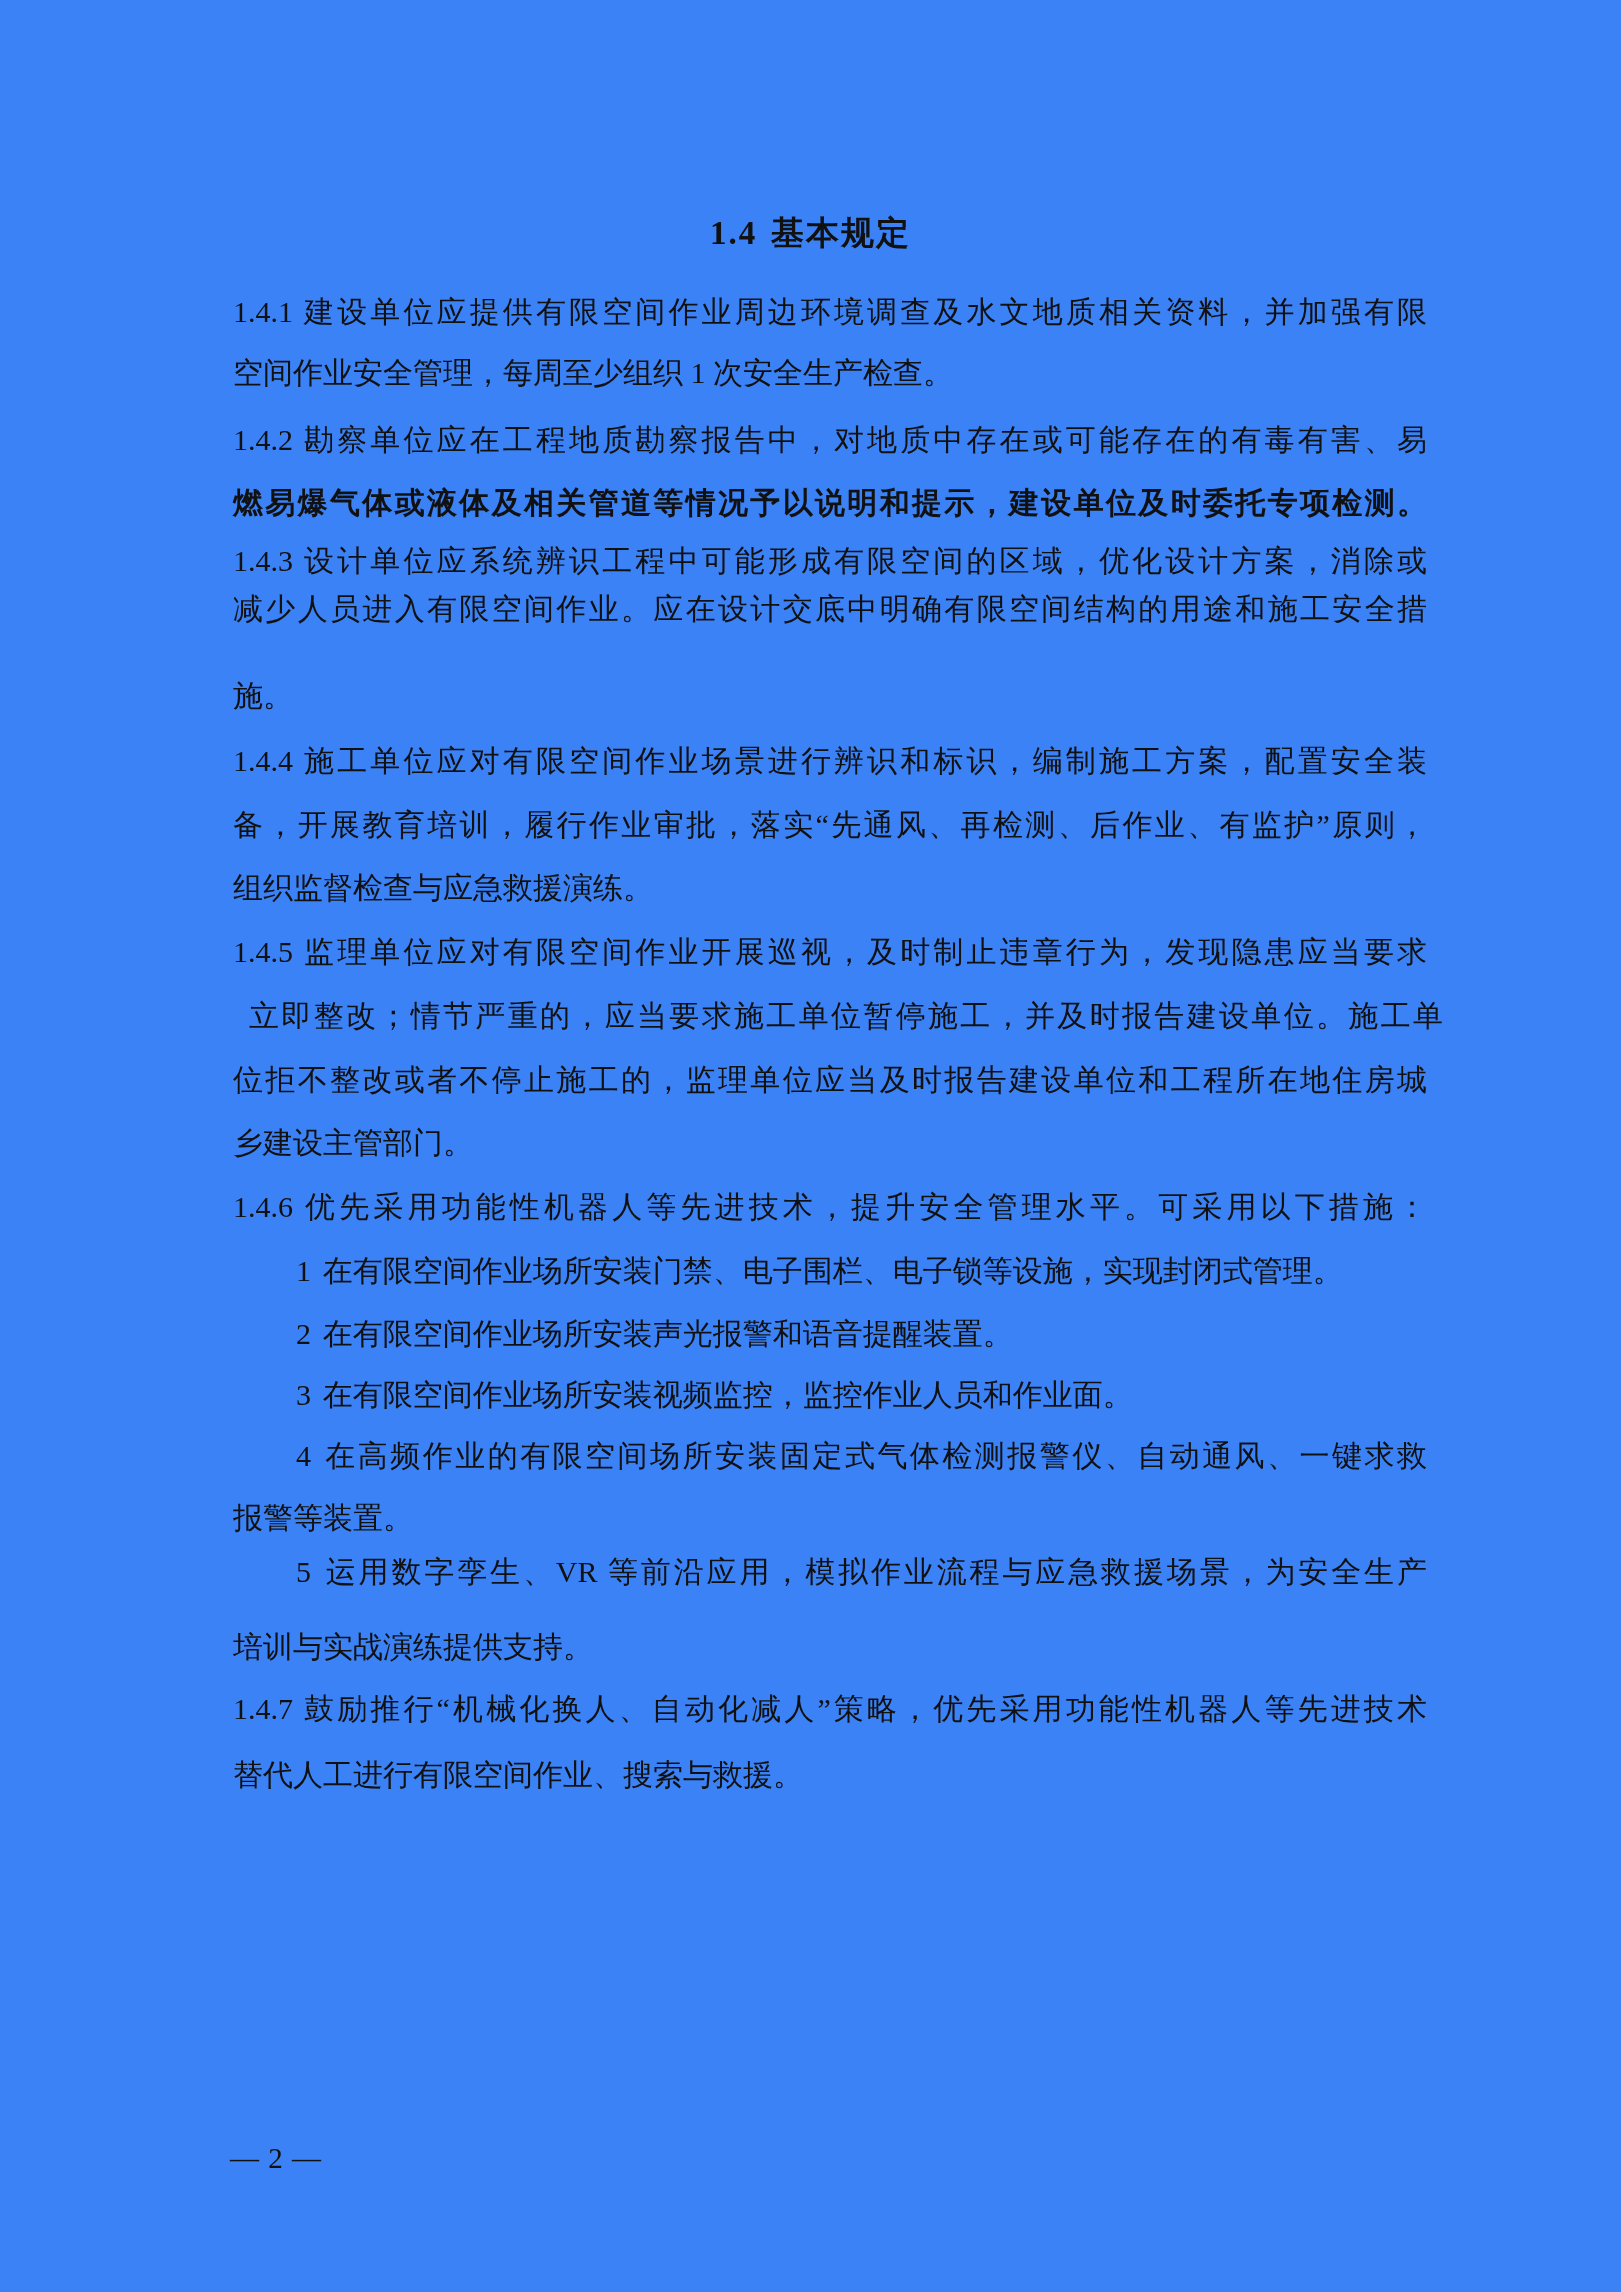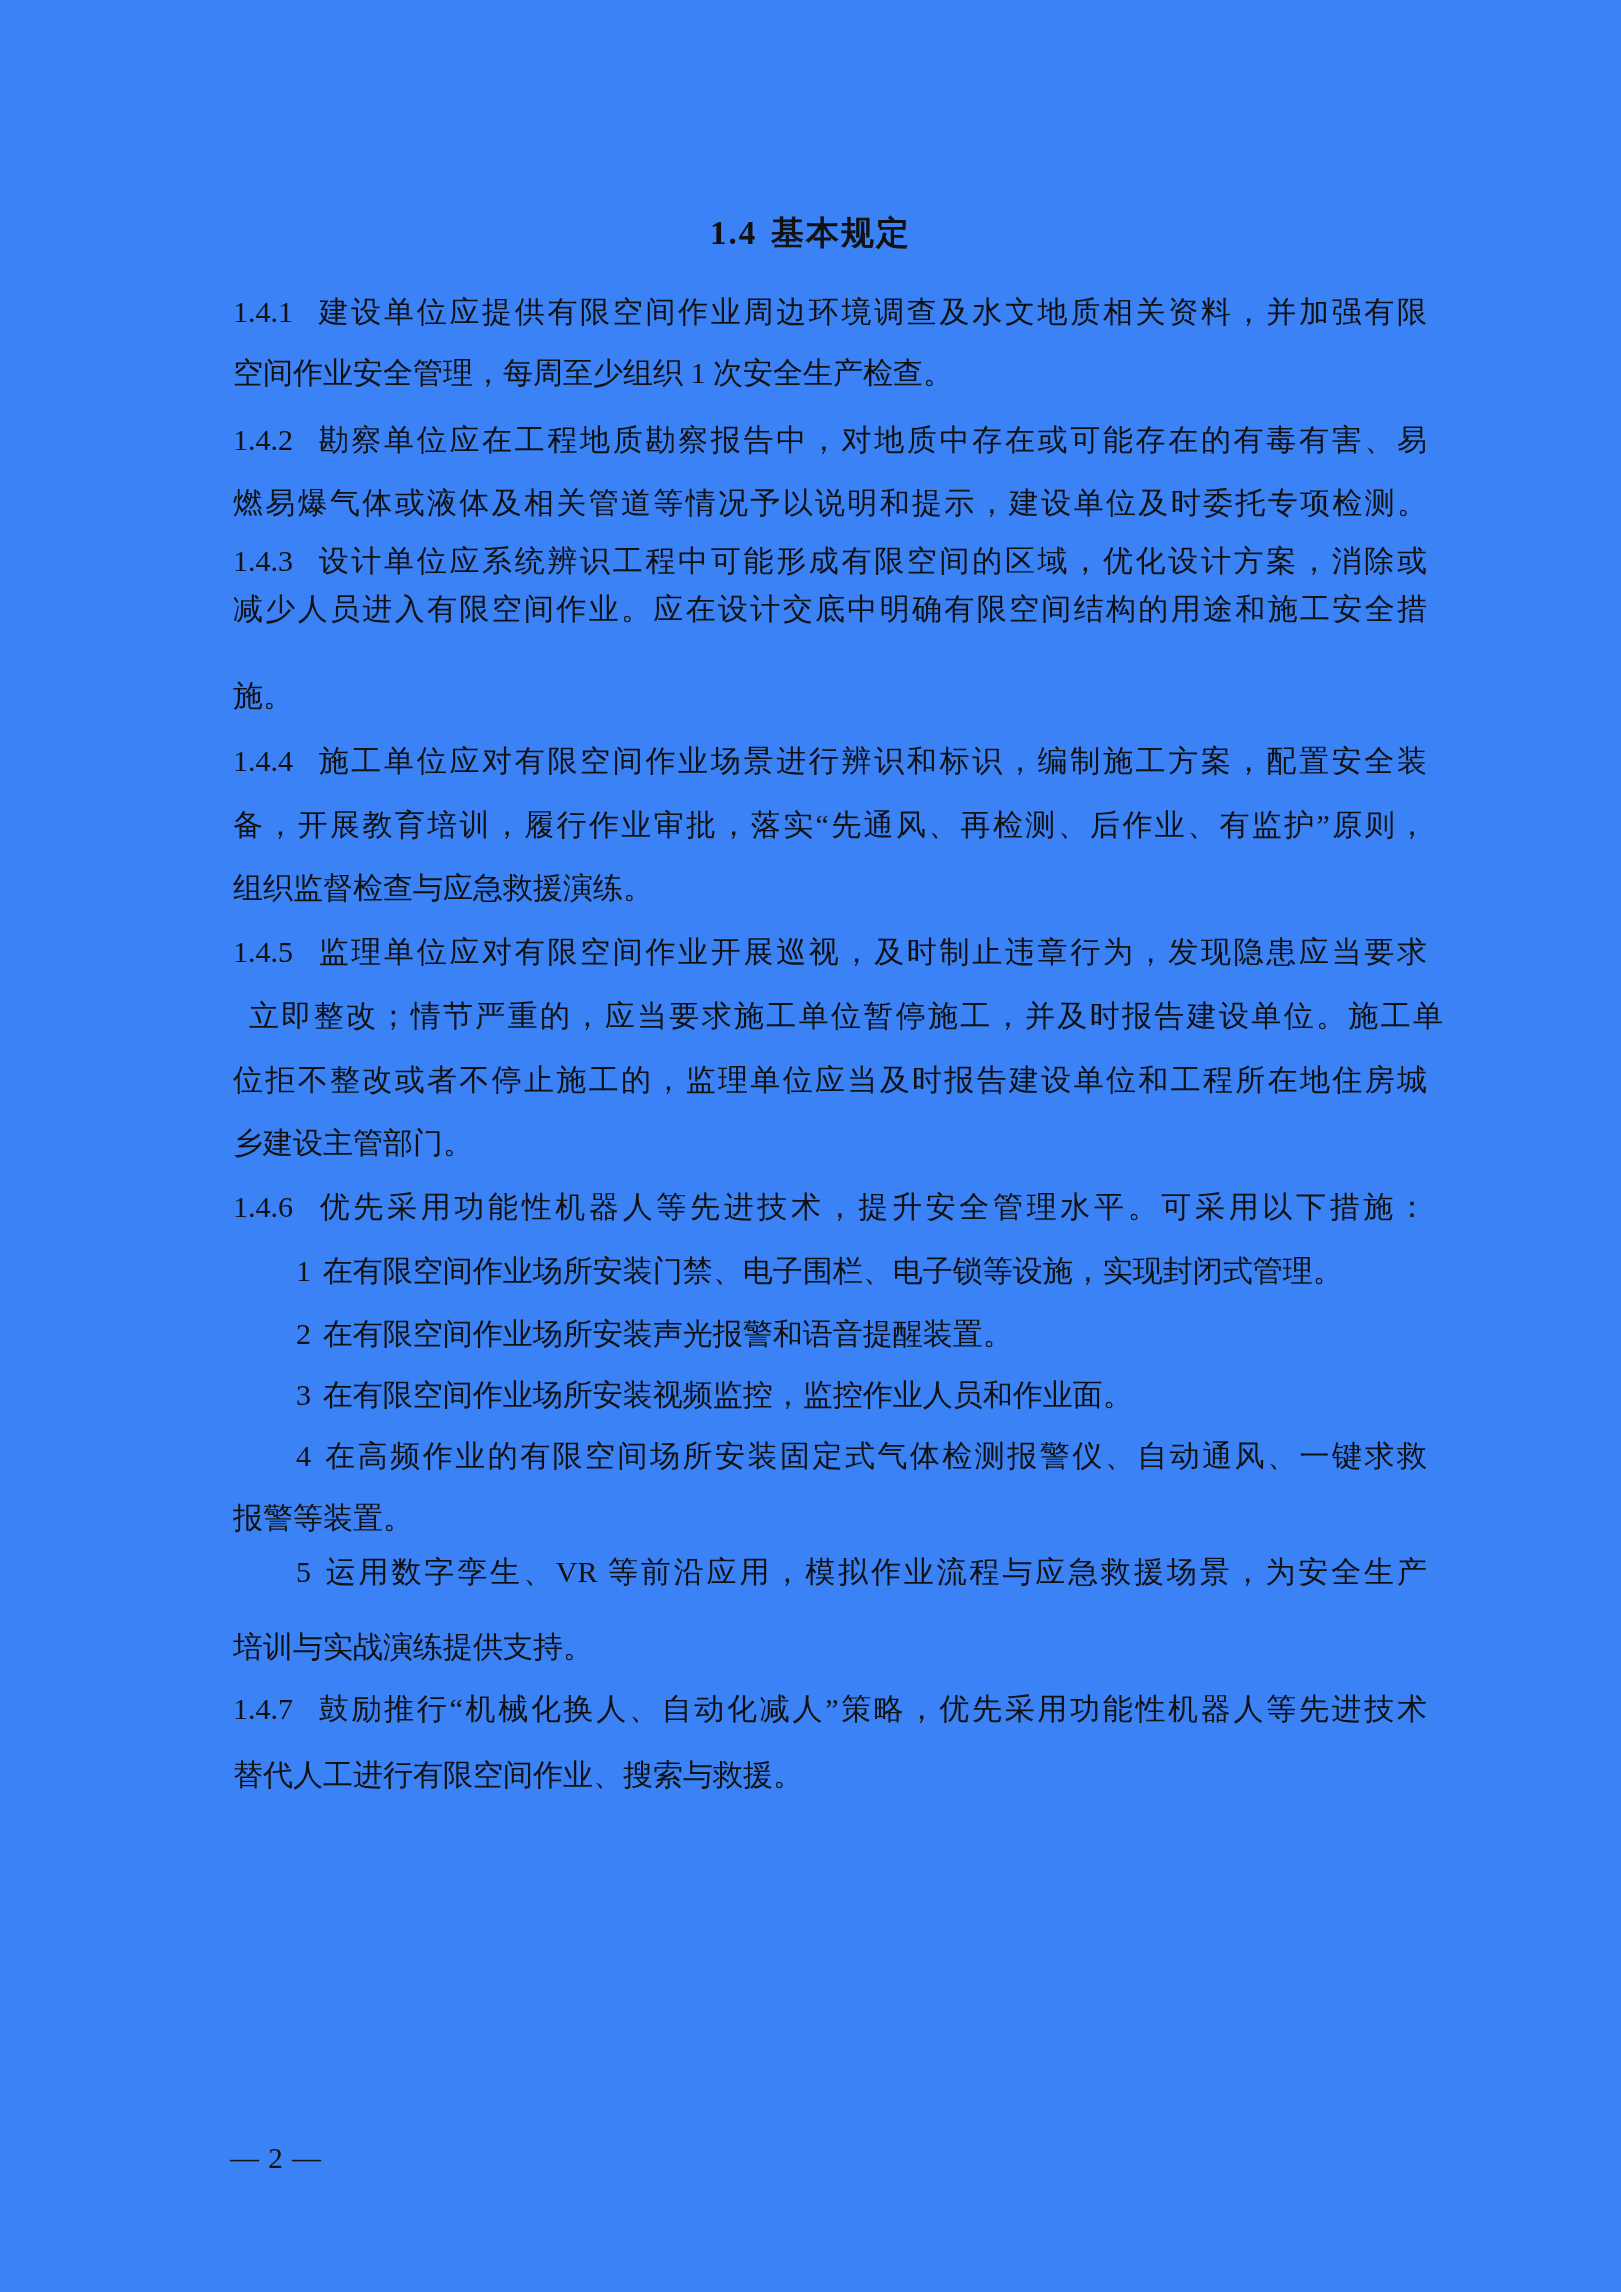--- a/index.html
+++ b/index.html
@@ -48,21 +48,21 @@
       text-align: justify;
       text-align-last: justify;
       white-space: normal;
     }
     .line.indent {
       left: 296px;
       width: 1131px;
     }
     .clause-num {
       display: inline-block;
-      margin-right: 23px;
+      margin-right: 8px;
     }
     .item-num {
       display: inline-block;
       margin-right: 11.8px;
     }
     .footer {
       position: absolute;
       left: 230px;
       top: 2137px;
       font-size: 29px;
@@ -76,21 +76,21 @@
 <div class="page">
 
   <div class="heading">
     <span class="num">1.4</span><span>基本规定</span>
   </div>
 
   <div class="line justify" style="top:288px;"><span class="clause-num">1.4.1</span><span>建设单位应提供有限空间作业周边环境调查及水文地质相关资料，并加强有限</span></div>
   <div class="line" style="top:349px;">空间作业安全管理，每周至少组织 1 次安全生产检查。</div>
 
   <div class="line justify" style="top:416px;"><span class="clause-num">1.4.2</span><span>勘察单位应在工程地质勘察报告中，对地质中存在或可能存在的有毒有害、易</span></div>
-  <div class="line justify" style="top:479px;">燃易爆气体或液体及相关管道等情况予以说明和提示，建设单位及时委托专项检测。</div>
+  <div class="line justify" style="top:479px;font-weight:bold;">燃易爆气体或液体及相关管道等情况予以说明和提示，建设单位及时委托专项检测。</div>
 
   <div class="line justify" style="top:537px;"><span class="clause-num">1.4.3</span><span>设计单位应系统辨识工程中可能形成有限空间的区域，优化设计方案，消除或</span></div>
   <div class="line justify" style="top:585px;">减少人员进入有限空间作业。应在设计交底中明确有限空间结构的用途和施工安全措</div>
   <div class="line" style="top:672px;">施。</div>
 
   <div class="line justify" style="top:737px;"><span class="clause-num">1.4.4</span><span>施工单位应对有限空间作业场景进行辨识和标识，编制施工方案，配置安全装</span></div>
   <div class="line justify" style="top:801px;">备，开展教育培训，履行作业审批，落实“先通风、再检测、后作业、有监护”原则，</div>
   <div class="line" style="top:864px;">组织监督检查与应急救援演练。</div>
 
   <div class="line justify" style="top:928px;"><span class="clause-num">1.4.5</span><span>监理单位应对有限空间作业开展巡视，及时制止违章行为，发现隐患应当要求</span></div>

